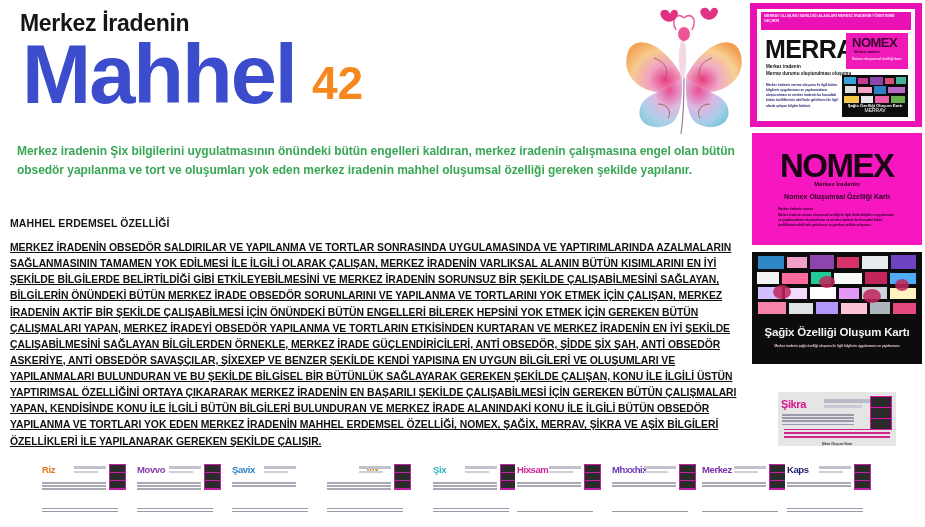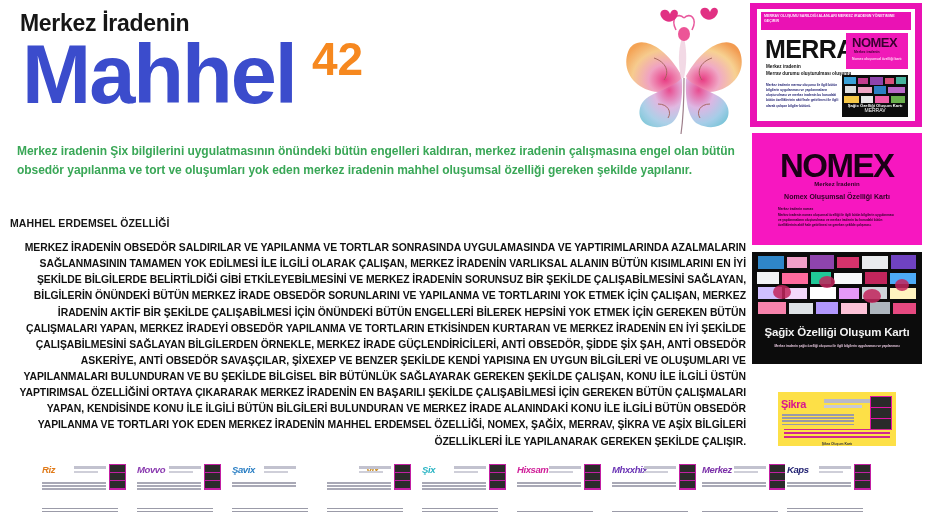--- a/index.html
+++ b/index.html
@@ -22,21 +22,21 @@
   .title-main{
     font-size:83px;line-height:0.95;font-weight:bold;color:#3b4ccc;
     letter-spacing:-2px;
   }
   .title-sub{
     margin-left:1px;margin-top:22px;
     font-size:25px;line-height:1.08;font-weight:bold;color:#e8142d;
     letter-spacing:-0.4px;
   }
   .title-num{
-    margin-left:16px;
+    margin-left:16px;margin-top:24px;
     font-size:46px;font-weight:bold;color:#f6881f;line-height:1;
   }
 
   
   .butterfly{position:absolute;left:618px;top:4px;width:132px;height:134px;}
 
   
   .intro{
     position:absolute;left:17px;top:142px;width:722px;
     font-size:12px;line-height:1.62;font-weight:bold;
@@ -46,21 +46,21 @@
   
   .sec-head{
     position:absolute;left:10px;top:217px;
     font-size:10.5px;font-weight:bold;color:#161616;letter-spacing:0.1px;
   }
 
   
   .body-block{
     position:absolute;left:10px;top:240px;width:736px;
     font-size:10.4px;line-height:1.55;font-weight:bold;color:#111;
-    letter-spacing:-0.05px;text-align:right;
+    letter-spacing:-0.05px;text-align:left;text-decoration:underline;
   }
 
   
   .card{position:absolute;}
 
   
   .merrav{left:750px;top:3px;width:172px;height:124px;background:#ea12b4;padding:0;}
   .merrav-inner{position:absolute;left:7px;top:6px;right:7px;bottom:6px;background:#fff;overflow:hidden;}
   .merrav-strip{
     position:absolute;left:4px;top:3px;right:4px;height:18px;
@@ -106,35 +106,35 @@
     position:absolute;left:0;right:0;top:74px;text-align:center;
     font-size:11.5px;font-weight:bold;color:#f2f2f2;letter-spacing:-0.2px;
   }
   .sagix-sub{
     position:absolute;left:14px;top:92px;width:142px;text-align:center;
     font-size:3.1px;line-height:1.5;font-weight:bold;color:#e8c8e0;
   }
   .sagix-tiles{position:absolute;left:0;top:0;right:0;height:74px;}
 
   
-  .sikra{left:778px;top:392px;width:118px;height:54px;background:#fde047;overflow:hidden;}
+  .sikra{left:778px;top:392px;width:118px;height:54px;background:#e5e5e5;overflow:hidden;}
   .sikra .word{position:absolute;left:3px;top:6px;font-size:11px;font-weight:bold;color:#d9148f;letter-spacing:-0.4px;}
   .sikra .hd{position:absolute;left:46px;top:7px;width:46px;height:4px;background:#b9b9c9;}
   .sikra .hd2{position:absolute;left:46px;top:13px;width:38px;height:3px;background:#c9c9d6;}
   .sikra .lines{position:absolute;left:4px;top:22px;width:72px;}
   .sikra .lines u{display:block;height:1.6px;background:#9a9aa8;margin-bottom:1.6px;text-decoration:none;}
   .sikra .chip{position:absolute;right:4px;top:4px;width:22px;height:34px;background:#e213a6;}
   .sikra .chip b{display:block;height:10px;background:#2a2a2a;margin:1px;}
   .sikra .foot{position:absolute;left:6px;right:6px;bottom:6px;}
   .sikra .foot u{display:block;height:1.8px;background:#d1268f;margin-bottom:2px;text-decoration:none;}
   .sikra .footlbl{position:absolute;left:0;right:0;bottom:0;text-align:center;font-size:3.4px;font-weight:bold;color:#333;}
 
   
   .thumbs{position:absolute;left:40px;top:462px;width:760px;height:62px;}
-  .thumb{position:absolute;top:0;width:92px;height:58px;background:#fff;font-style:italic;}
+  .thumb{position:absolute;top:0;width:92px;height:58px;background:#fff;}
   .thumb .t-word{position:absolute;left:2px;top:2px;font-size:9.5px;font-weight:bold;letter-spacing:-0.4px;}
   .thumb .t-hd{position:absolute;left:34px;top:4px;width:32px;height:2.6px;background:#c2c2cf;}
   .thumb .t-hd2{position:absolute;left:34px;top:9px;width:24px;height:2.2px;background:#cfcfd9;}
   .thumb .t-lines{position:absolute;left:2px;top:20px;width:64px;}
   .thumb .t-lines u{display:block;height:1.5px;background:#a9a9b6;margin-bottom:1.5px;text-decoration:none;}
   .thumb .t-chip{position:absolute;right:6px;top:2px;width:17px;height:26px;background:#c21fa3;}
   .thumb .t-chip b{display:block;height:7px;margin:1px;background:#2b2b2b;}
   .thumb .t-foot{position:absolute;left:2px;bottom:6px;width:76px;}
   .thumb .t-foot u{display:block;height:1.4px;background:#9b9ba8;margin-bottom:1.6px;text-decoration:none;}
 </style>
@@ -375,21 +375,21 @@
       <div class="t-chip">
           <b></b>
           <b></b>
           <b></b>
         </div>
       <div class="t-foot">
           <u></u>
           <u></u>
         </div>
     </div>
-    <div class="thumb" style="left:380px">
+    <div class="thumb" style="left:391px">
       <div class="t-word" style="color: rgb(43, 181, 196);">Şix</div>
       <div class="t-hd"></div>
       <div class="t-hd2"></div>
       <div class="t-lines">
           <u></u>
           <u></u>
           <u></u>
         </div>
       <div class="t-chip">
           <b></b>

